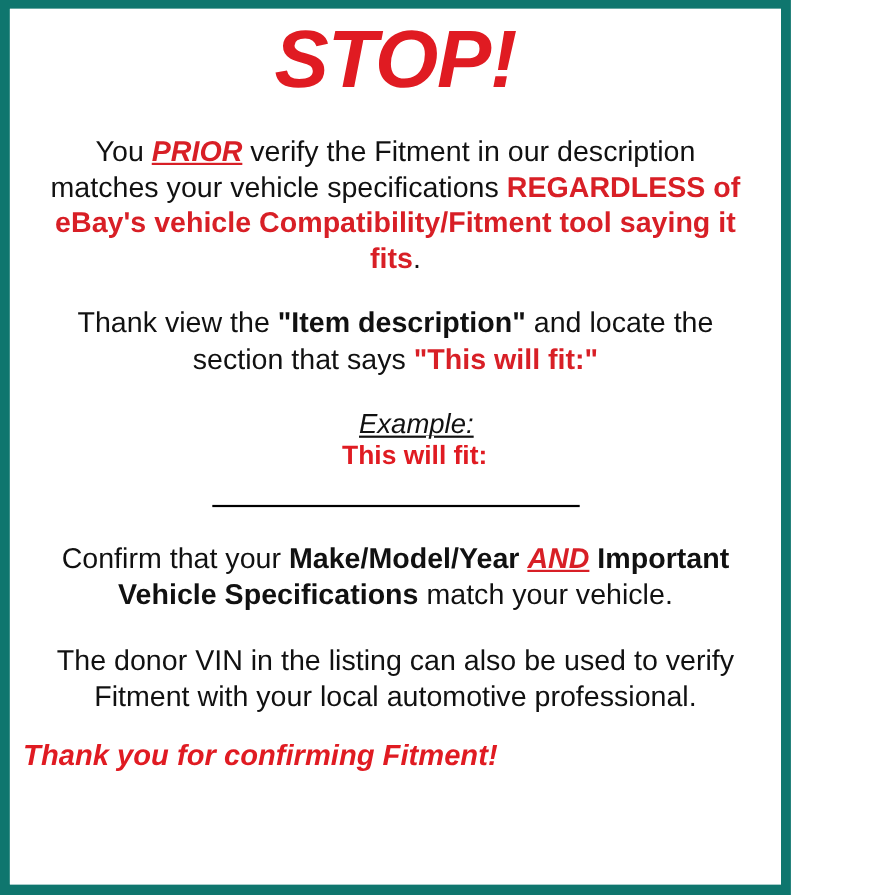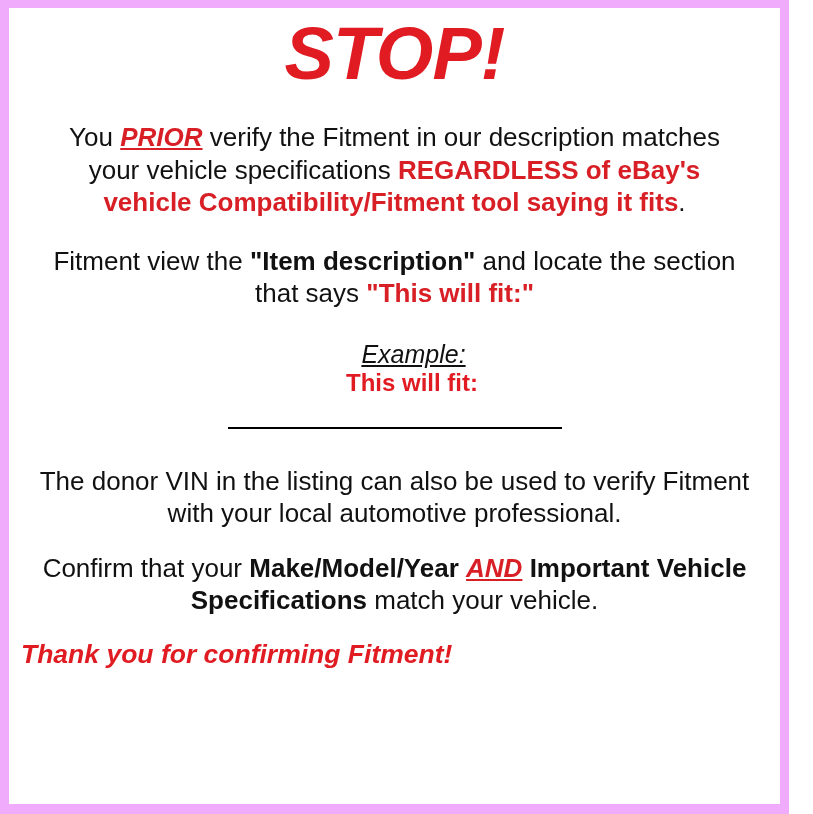--- a/index.html
+++ b/index.html
@@ -7,24 +7,24 @@
     margin: 0;
     padding: 0;
     background: #ffffff;
   }
   body {
     font-family: "Liberation Sans", sans-serif;
   }
 
   .notice-frame {
     position: relative;
-    width: 789px;
+    width: 719px;
     height: 814px;
     box-sizing: border-box;
-    background: #f0abfc;
+    background: #0f766e;
     padding: 8px 9px 10px 9px;
     overflow: hidden;
   }
   .notice-inner {
     box-sizing: border-box;
     width: 100%;
     height: 100%;
     background: #ffffff;
     border: 2px solid #ffffff;
     padding: 0 10px;
@@ -151,34 +151,34 @@
   <div class="notice-inner">
 
     <div class="stop-heading">STOP!</div>
 
 
     <div class="para para-must">
       <span>You </span><span class="em-red-under">PRIOR</span><span> verify the Fitment in our description matches your vehicle specifications </span><span class="red-bold-under">REGARDLESS of eBay's vehicle Compatibility/Fitment tool saying it fits</span><span>.</span>
     </div>
 
     <div class="para para-view">
-      <span>Fitment view the </span><span class="blk-bold">"Item description"</span><span> and locate the section that says </span><span class="red-bold">"This will fit:"</span>
+      <span>Thank view the </span><span class="blk-bold">"Item description"</span><span> and locate the section that says </span><span class="red-bold">"This will fit:"</span>
     </div>
 
     <div class="example-block">
       <span class="example-label">Example:</span>
       <span class="example-fit">This will fit:</span>
     </div>
 
     <div class="divider-wrap">
       <span class="divider-rule"></span>
     </div>
 
-    <div class="para para-vin">The donor VIN in the listing can also be used to verify Fitment with your local automotive professional.</div>
-
     <div class="para para-confirm">
       <span>Confirm that your </span><span class="blk-bold">Make/Model/Year</span><span>&nbsp;</span><span class="em-red-under">AND</span><span>&nbsp;</span><span class="blk-bold">Important Vehicle Specifications</span><span> match your vehicle.</span>
     </div>
+
+    <div class="para para-vin">The donor VIN in the listing can also be used to verify Fitment with your local automotive professional.</div>
 
     <div class="thanks">Thank you for confirming Fitment!</div>
 
   </div>
 </div>
 
 </body></html>

